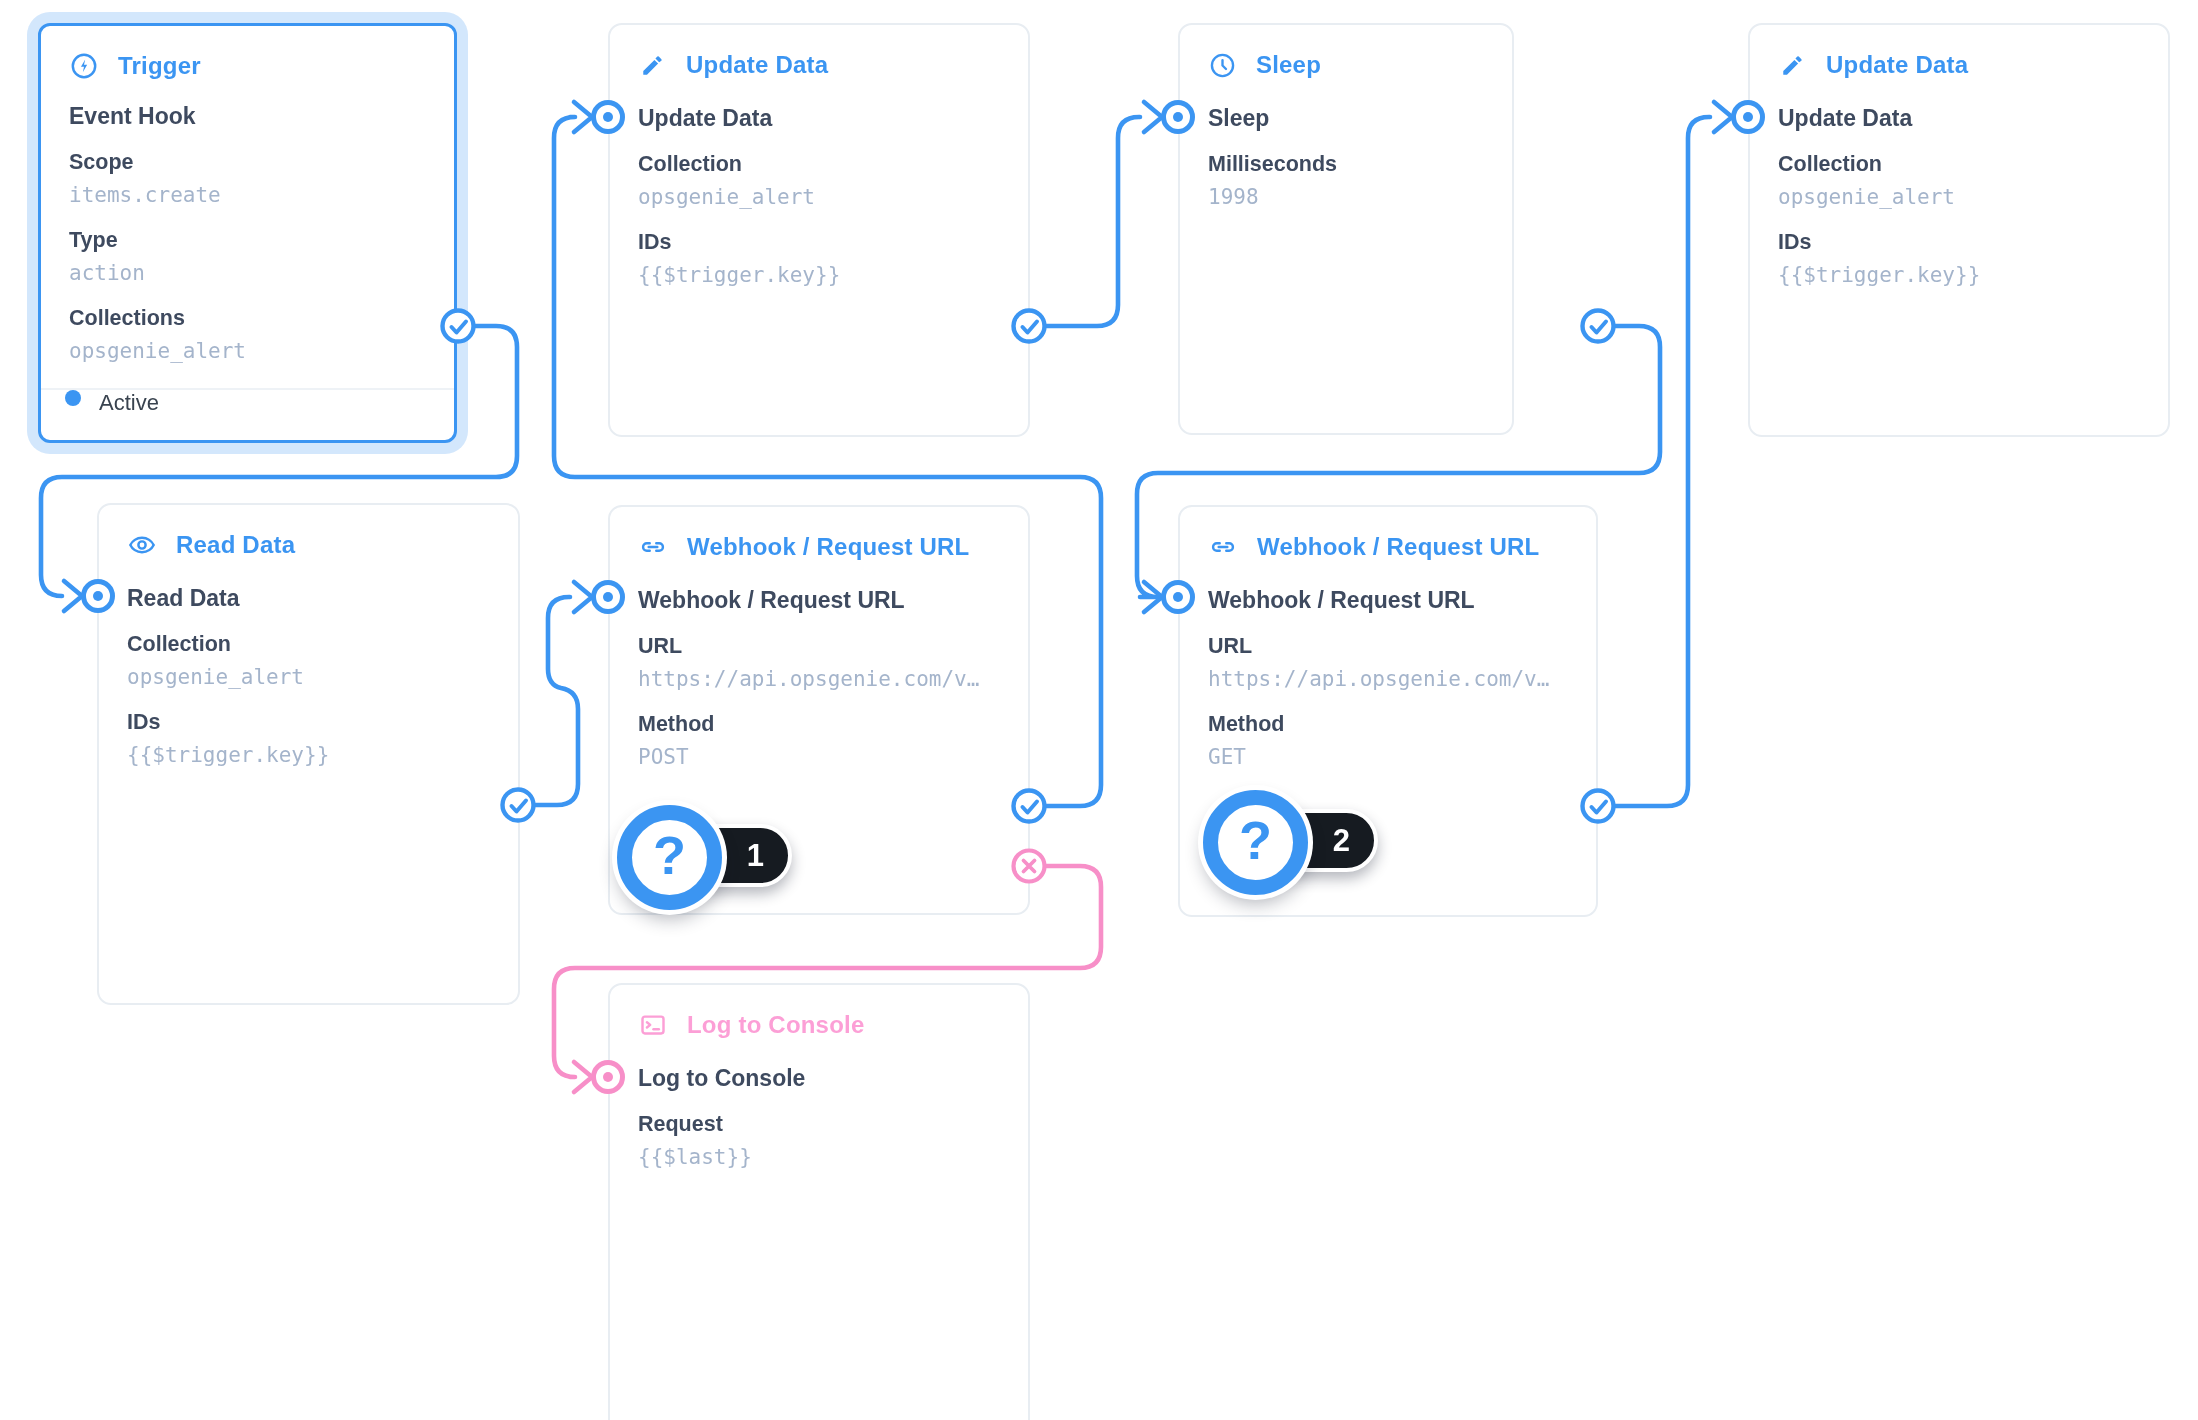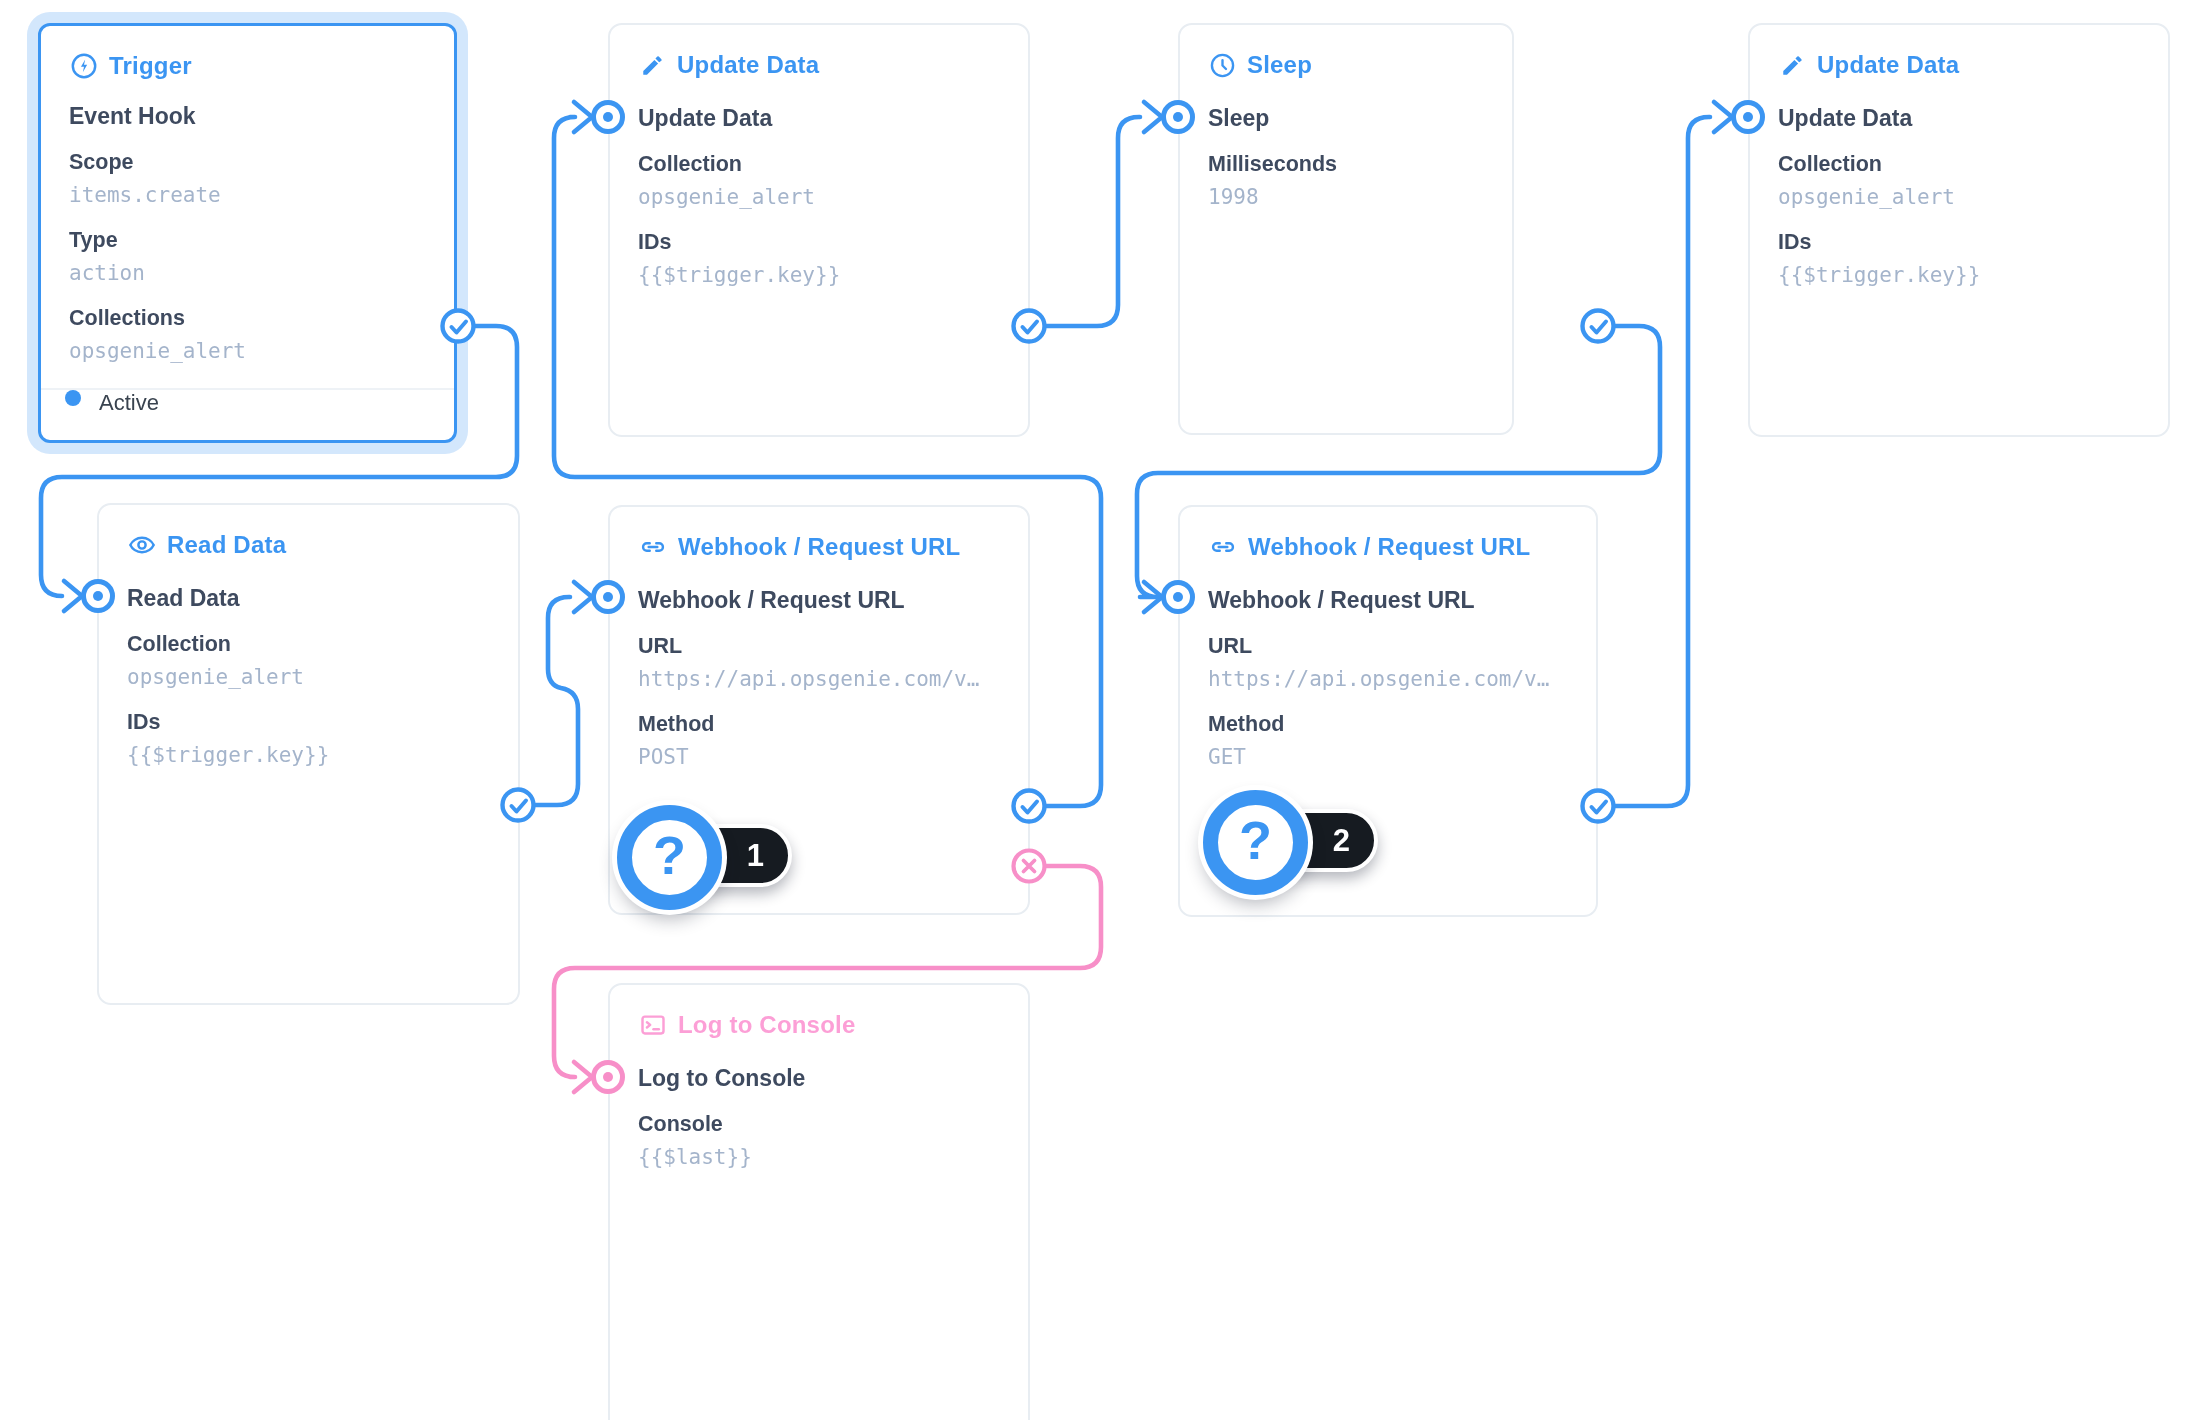--- a/index.html
+++ b/index.html
@@ -10,21 +10,21 @@
     --ink:#3E4A5F;
     --value:#A4B4CB;
     --card-border:#E8EDF2;
   }
   *{margin:0;padding:0;box-sizing:border-box}
   html,body{background:#fff;font-family:"Liberation Sans",sans-serif}
   #canvas{position:relative;width:2198px;height:1420px;background:#fff;overflow:hidden}
 
   .node{position:absolute;background:#fff;border:2px solid var(--card-border);border-radius:14px;z-index:5}
   .node.selected{border:3.5px solid var(--accent);box-shadow:0 0 0 11px var(--accent-soft);border-radius:12px}
-  .node-title{position:absolute;top:26px;left:29px;display:flex;align-items:center;gap:11px;
+  .node-title{position:absolute;top:26px;left:29px;display:flex;align-items:center;gap:20px;
     font-size:24px;font-weight:700;color:var(--accent);letter-spacing:.2px;white-space:nowrap}
   .node.pinknode .node-title{color:var(--pink-title)}
   .nicon{display:flex;align-items:center}
   .nicon svg{display:block}
   .node-body{position:absolute;left:28px;right:16px;top:77px}
   .node.selected .node-body{top:74px}
   .nname{font-size:23px;font-weight:700;color:var(--ink);line-height:33px;white-space:nowrap}
   .field{margin-top:13px}
   .field:first-of-type{margin-top:0}
   .flabel{font-size:21.5px;font-weight:700;color:var(--ink);line-height:33px}
@@ -222,21 +222,21 @@
             <rect x="3" y="4.8" width="18" height="14.4" rx="2" fill="none" stroke="#FC9FD6" stroke-width="2.1"></rect>
             <path d="M6.8 9.6l2.8 2.3-2.8 2.3" fill="none" stroke="#FC9FD6" stroke-width="2.1" stroke-linecap="round" stroke-linejoin="round"></path>
             <path d="M12.4 15.6h4.6" stroke="#FC9FD6" stroke-width="2.1" stroke-linecap="round"></path>
           </svg>
       </span>
       <span>Log to Console</span>
     </div>
     <div class="node-body">
       <div class="nname">Log to Console</div>
       <div class="field">
-        <div class="flabel">Console</div>
+        <div class="flabel">Request</div>
         <div class="fvalue">{{$last}}</div>
       </div>
     </div>
   </div>
 
   <svg id="wires" width="2198" height="1420" viewBox="0 0 2198 1420">
     <g fill="none" stroke="#3B95F2" stroke-width="4.6" stroke-linecap="round" stroke-linejoin="round">
       <path d="M474 326 H496 Q517 326 517 347 V456 Q517 477 496 477 H62 Q41 477 41 498 V575 Q41 596 62 596 H60"></path>
       <path d="M534 805 H557 Q578 805 578 784 V709 Q578 691 561 688 Q548 685 548 669 V618 Q548 597 569 597 H570"></path>
       <path d="M1045 806 H1080 Q1101 806 1101 785 V498 Q1101 477 1080 477 H575 Q554 477 554 456 V138 Q554 117 575 117 H570"></path>

